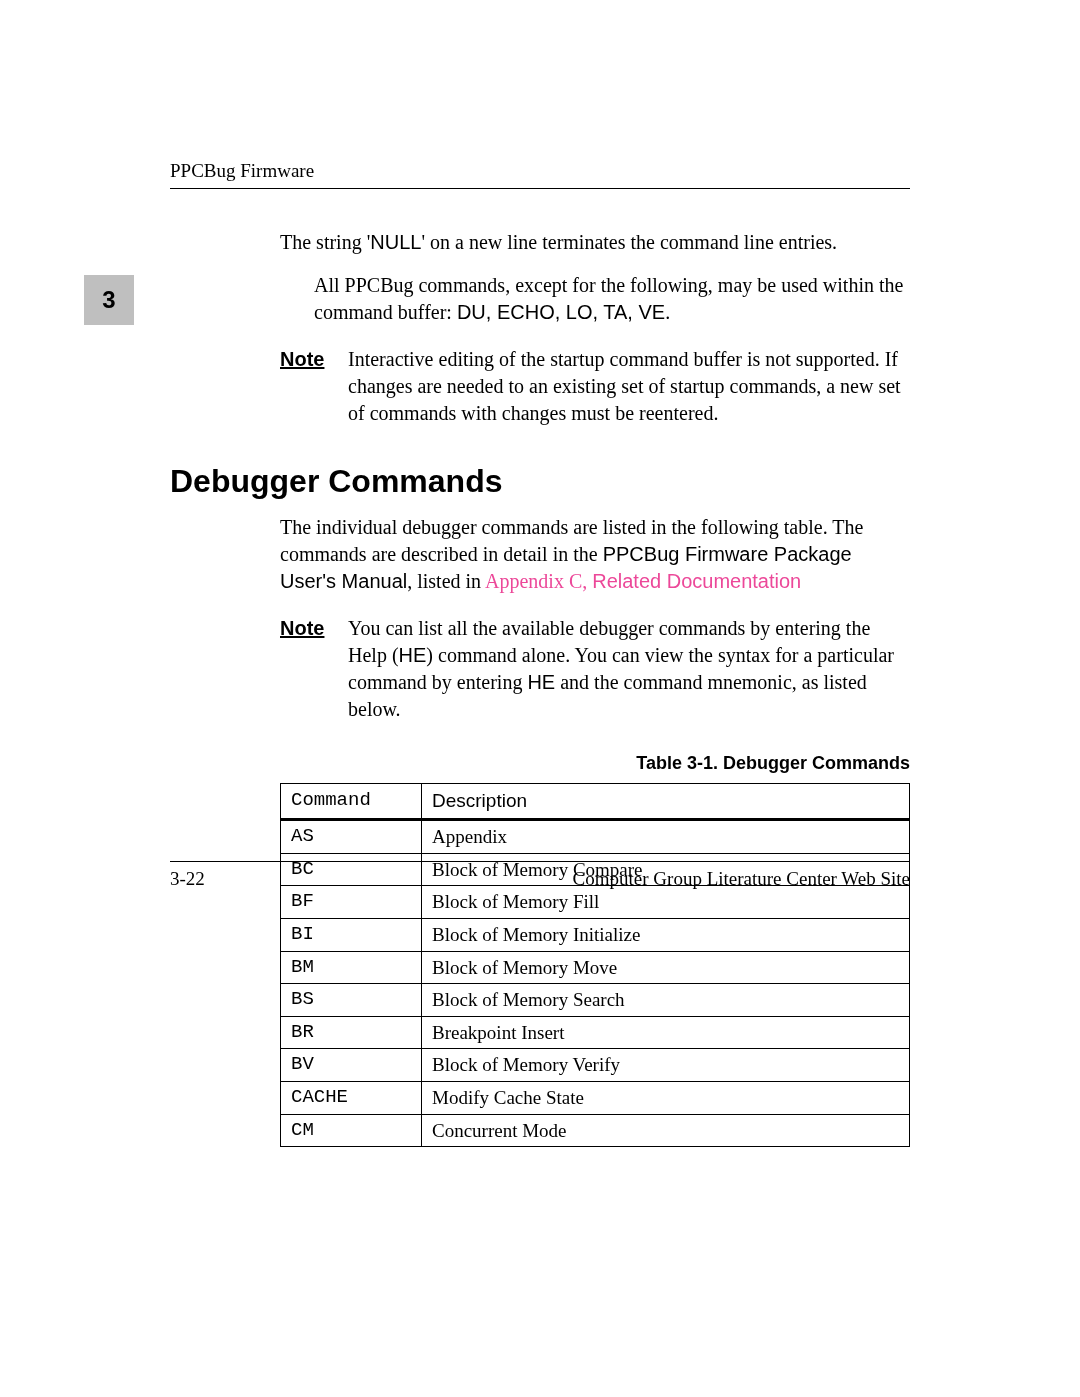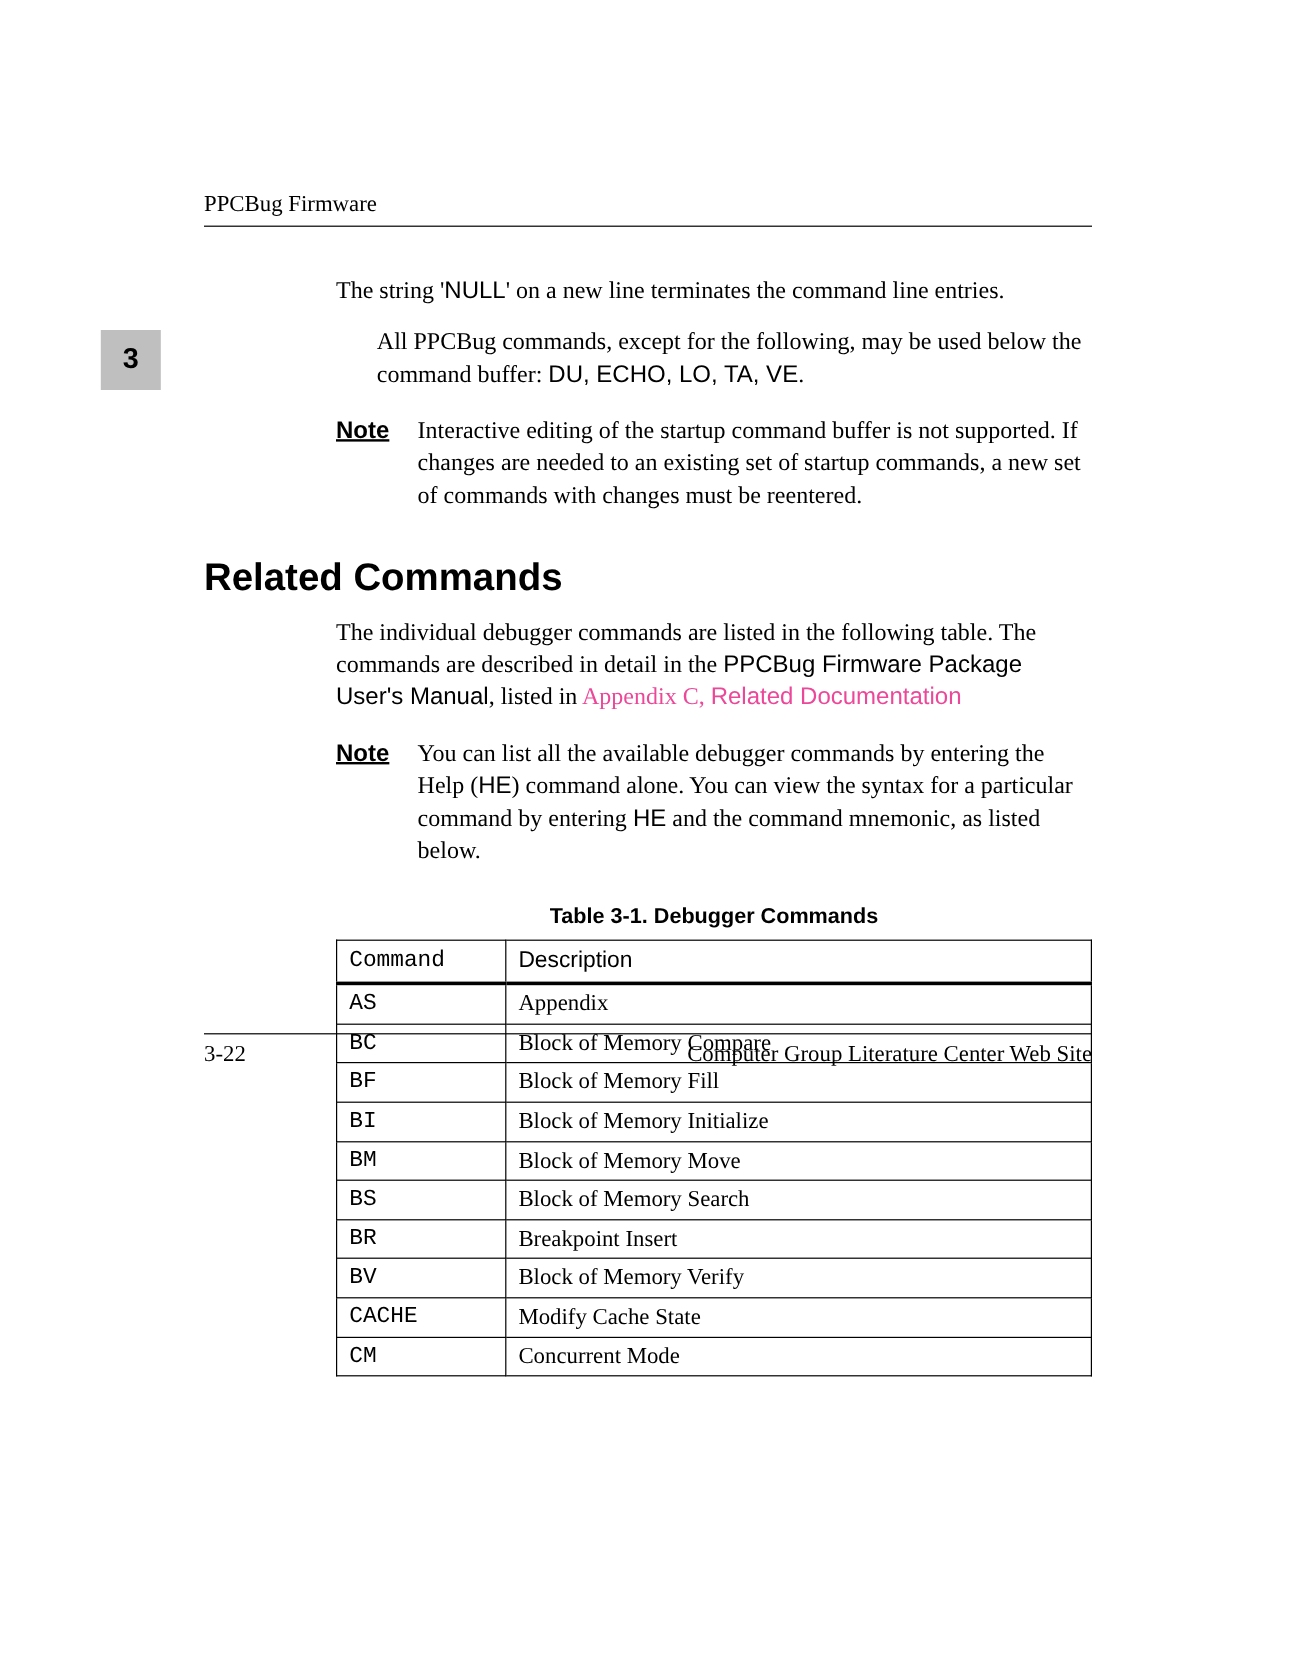--- a/index.html
+++ b/index.html
@@ -69,21 +69,21 @@
 h1.section-title {
   font-family: Arial, Helvetica, sans-serif;
   font-weight: bold;
   font-size: 32px;
   margin: 36px 0 14px 0;
 }
 .link {
   color: #ec4899;
 }
 .table-title {
-  text-align: center;
+  text-align: right;
   font-family: Arial, Helvetica, sans-serif;
   font-weight: bold;
   font-size: 18px;
   margin: 26px 0 8px 0;
 }
 table.debugger {
   width: 100%;
   border-collapse: collapse;
   font-size: 19px;
 }
@@ -135,31 +135,31 @@
 
   <div class="chapter-tab">3</div>
 
   <div class="body-block">
 
     <p class="para">
       <span>The string '</span><span class="sans">NULL</span><span>' on a new line terminates the command line entries.</span>
     </p>
 
     <p class="para indent">
-      <span>All PPCBug commands, except for the following, may be used below the command buffer: </span><span class="sans">DU, ECHO, LO, TA, VE</span><span>.</span>
+      <span>All PPCBug commands, except for the following, may be used within the command buffer: </span><span class="sans">DU, ECHO, LO, TA, VE</span><span>.</span>
     </p>
 
     <div class="note-row">
       <div class="note-label">Note</div>
       <div class="note-text">Interactive editing of the startup command buffer is not supported. If changes are needed to an existing set of startup commands, a new set of commands with changes must be reentered.</div>
     </div>
 
   </div>
 
-  <h1 class="section-title">Related Commands</h1>
+  <h1 class="section-title">Debugger Commands</h1>
 
   <div class="body-block">
 
     <p class="para">
       <span>The individual debugger commands are listed in the following table. The commands are described in detail in the </span><span class="sans">PPCBug Firmware Package User's Manual</span><span>, listed in </span><span class="link"><span>Appendix C, </span><span class="sans">Related Documentation</span></span>
     </p>
 
     <div class="note-row">
       <div class="note-label">Note</div>
       <div class="note-text">

